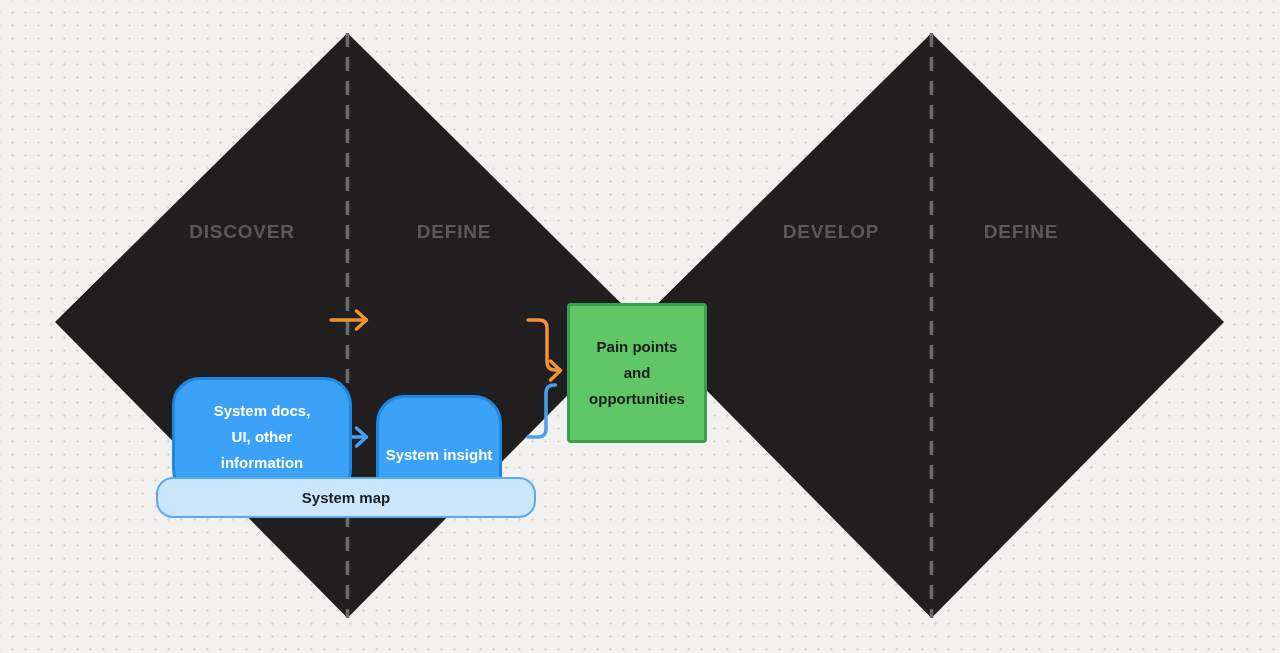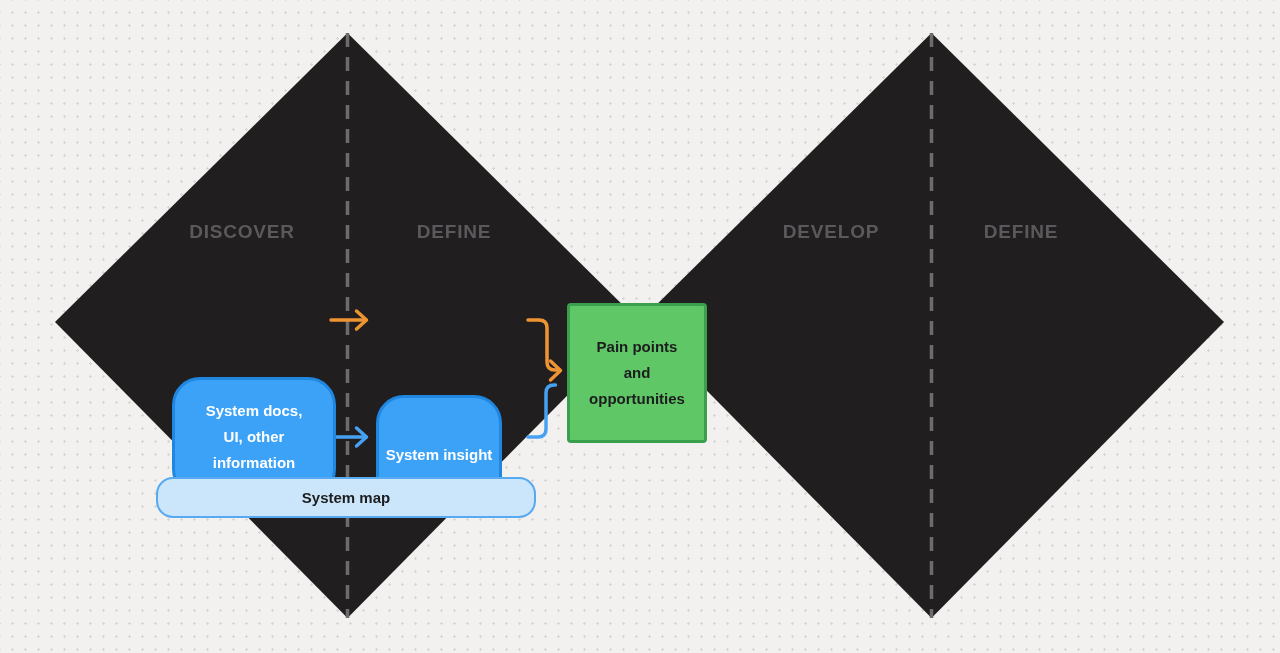--- a/index.html
+++ b/index.html
@@ -59,21 +59,21 @@
   <svg class="layer" viewBox="0 0 1280 653" style="z-index:2;">
     <path class="arrow orange" d="M331 320 H366"></path>
     <path class="arrow orange" d="M356.5 311 L366.5 320 L356.5 329"></path>
     <path class="arrow blue" d="M332 437 H366"></path>
     <path class="arrow blue" d="M356.5 428 L366.5 437 L356.5 446"></path>
     <path class="arrow blue" d="M528 437 H538 Q546 437 546 429 V393 Q546 385 554 385 H555.5"></path>
     <path class="arrow orange" d="M528 320 H539 Q547 320 547 328 V362 Q547 370 555 370 H556.5"></path>
     <path class="arrow orange" d="M550.5 361 L560.5 370.5 L550.5 380"></path>
   </svg>
 
-  <div class="node blue" style="left:172px; top:377px; width:164px; height:120px; border-radius:28px;">System docs,
+  <div class="node blue" style="left:172px; top:377px; width:180px; height:120px; border-radius:28px;">System docs,
 UI, other
 information</div>
   <div class="node blue" style="left:376px; top:377px; width:126px; height:120px; border-radius:28px;margin-top:18px;">System insight</div>
 
 
   <div class="node green" style="left:567px; top:303px; width:140px; height:140px;">Pain points
 and
 opportunities</div>
 
   <div class="node bar" style="left:156px; top:477px; width:380px; height:41px;">System map</div>

